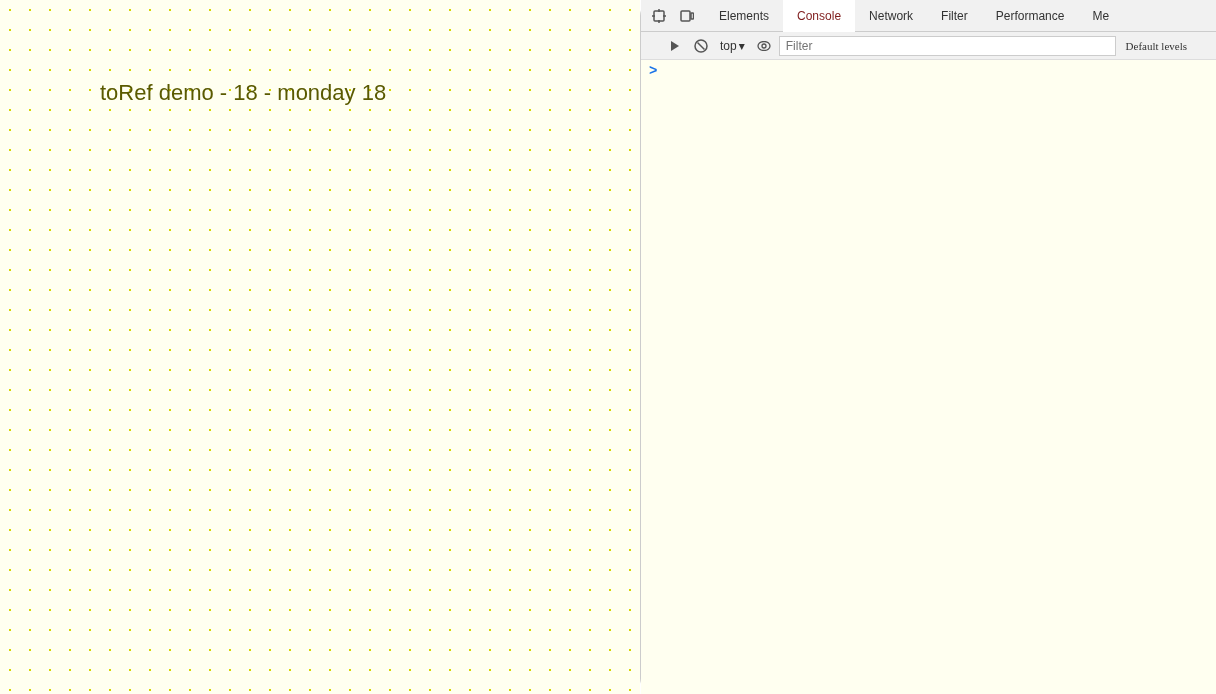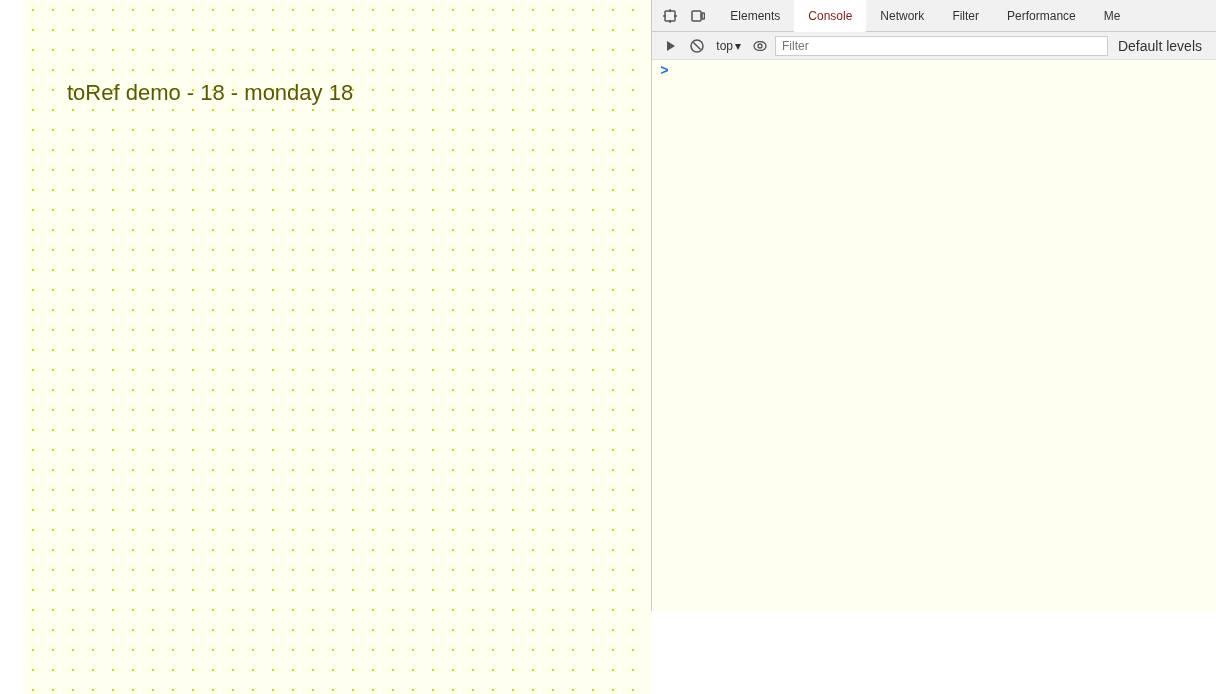--- a/index.html
+++ b/index.html
@@ -19,38 +19,38 @@
     
     #main-page {
       width: 640px;
       height: 694px;
       background-color: #fffff0;
       background-image: radial-gradient(circle, #d4d400 1px, transparent 1px);
       background-size: 20px 20px;
       display: flex;
       align-items: flex-start;
       padding-top: 80px;
-      padding-left: 44px;
-      margin-left: 23px;
+      padding-left: 100px;
     }
 
     #page-content-text {
       color: #5a5a00;
       font-size: 22px;
       font-weight: normal;
     }
 
     
     #devtools-panel {
       width: 576px;
-      height: 611px;
+      height: 694px;
       background-color: #f8f8f0;
       display: flex;
       flex-direction: column;
       border-left: 1px solid #ccc;
+      border-radius: 16px;
     }
 
     
     #devtools-toolbar {
       height: 32px;
       background-color: #f1f1f1;
       border-bottom: 1px solid #ccc;
       display: flex;
       align-items: center;
       padding: 0 4px;
@@ -97,21 +97,21 @@
       background-color: #fff;
     }
 
     
     #console-toolbar {
       height: 28px;
       background-color: #f1f1f1;
       border-bottom: 1px solid #ddd;
       display: flex;
       align-items: center;
-      padding: 0 8px;
+      padding: 0 23px;
       gap: 4px;
     }
 
     .console-icon-btn {
       width: 22px;
       height: 22px;
       display: flex;
       align-items: center;
       justify-content: center;
       cursor: pointer;
@@ -140,27 +140,28 @@
       height: 20px;
       border: 1px solid #ccc;
       padding: 0 6px;
       font-size: 12px;
       color: #000000;
       background: white;
       outline: none;
     }
 
     #default-levels-btn {
-      font-size: 14px;
+      font-size: 11px;
       color: #333;
       cursor: pointer;
       padding: 2px 6px;
       border: none;
       background: none;
       white-space: nowrap;
+      font-family: Liberation Serif, serif;
     }
 
     
     #console-messages {
       flex: 1;
       background-color: #fffff0;
       overflow-y: auto;
       font-family: 'Courier New', Courier, monospace;
       font-size: 12px;
     }

